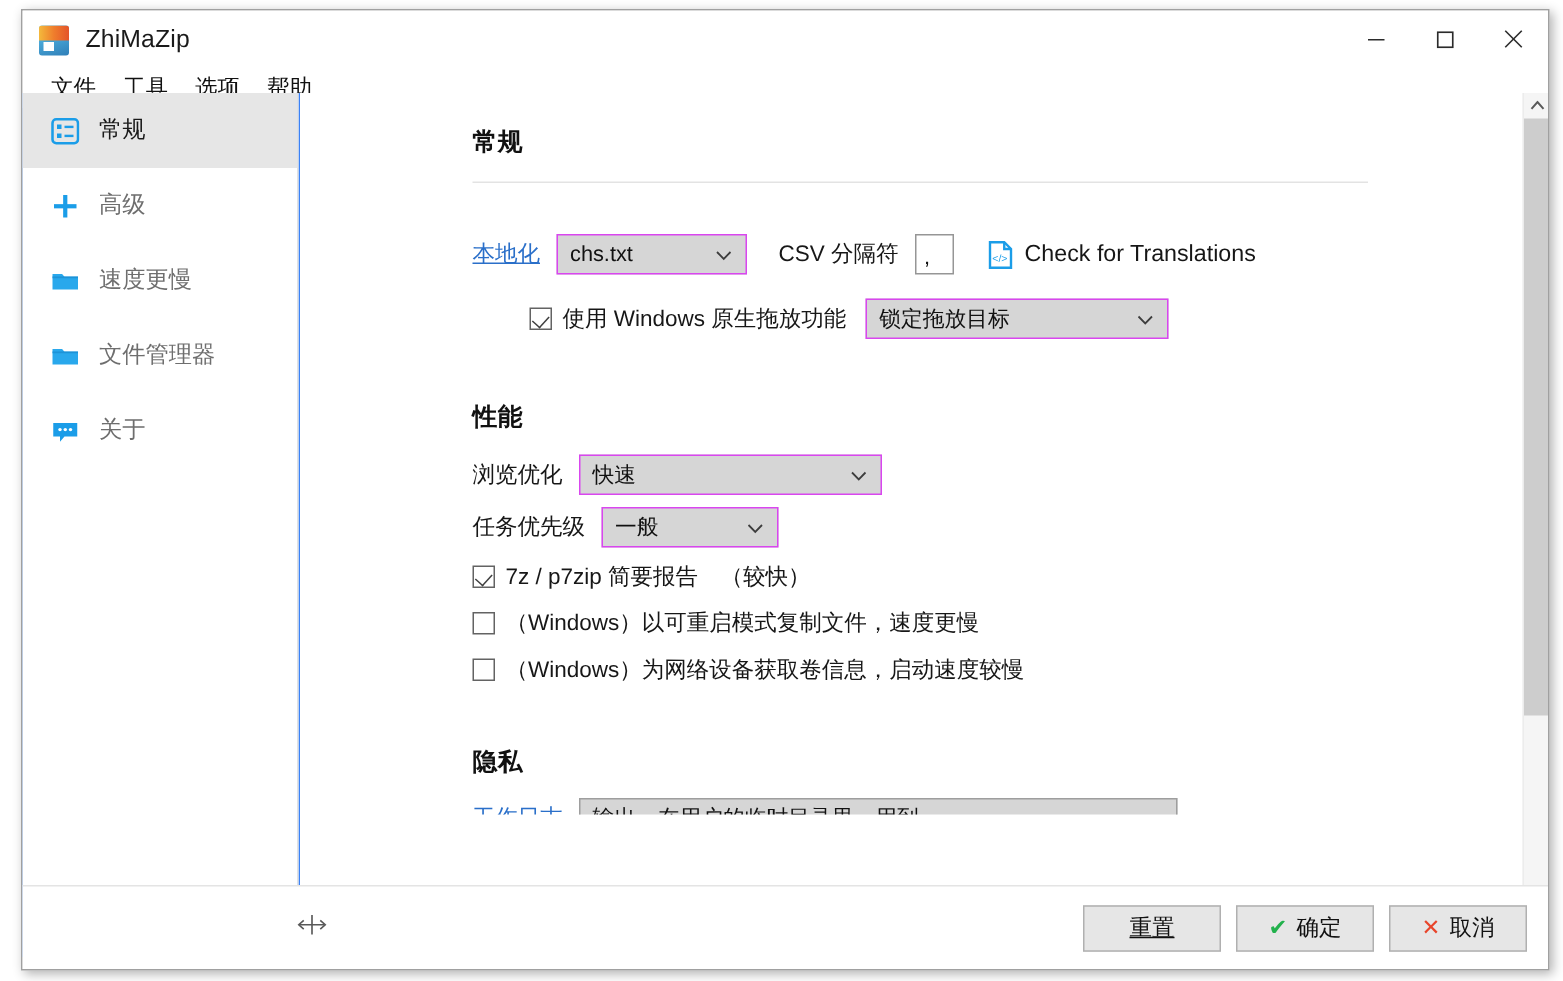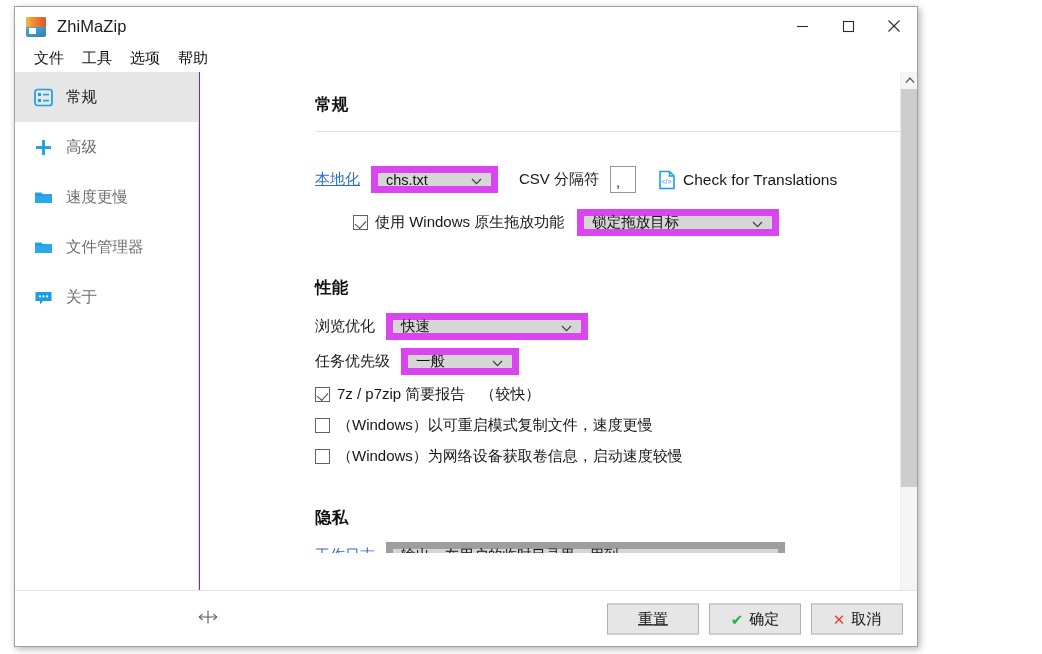--- a/index.html
+++ b/index.html
@@ -8,21 +8,21 @@
     width: 1042px; height: 654px;
     background: #ffffff;
     font-family: "Liberation Sans", "DejaVu Sans", sans-serif;
     overflow: hidden;
   }
 
   
   #window {
     position: absolute;
     left: 14px; top: 6px;
-    width: 904px; height: 641px;
+    width: 1019px; height: 641px;
     background: #ffffff;
     border: 1px solid #a0a0a0;
     box-shadow: 2px 2px 7px rgba(0,0,0,0.30);
     overflow: hidden;
   }
 
   
   #titlebar {
     position: absolute; left: 0; top: 0;
     width: 100%; height: 39px;
@@ -73,23 +73,23 @@
   }
   .menu-item {
     font-size: 15px;
     color: #111111;
     padding: 1px 9px 2px 9px;
     white-space: nowrap;
   }
 
   
   #body {
-    position:absolute; left:0; top:65px;
+    position:absolute; left:0; top:55px;
     width:100%; height: 576px;
-    background:#6d28d9;
+    background:#3b82f6;
   }
 
   
   #sidebar {
     position:absolute; left:0; top:0;
     width: 184px; height: 100%;
     background:#ffffff;
     border-right: 1px solid #e2e2e2;
   }
   .side-item {
@@ -150,21 +150,21 @@
     font-size: 15px;
     color:#171717;
     white-space:nowrap;
   }
 
   
   .sel {
     position:relative;
     height: 27px;
     background:#d6d6d6;
-    border:7px solid #d946ef;
+    border:1px solid #d946ef;
     display:flex; align-items:center;
     padding-left: 8px;
     font-size: 14.5px;
     color:#111111;
   }
   .sel .chev {
     position:absolute; right: 9px; top:50%;
     transform: translateY(-50%);
   }
   

